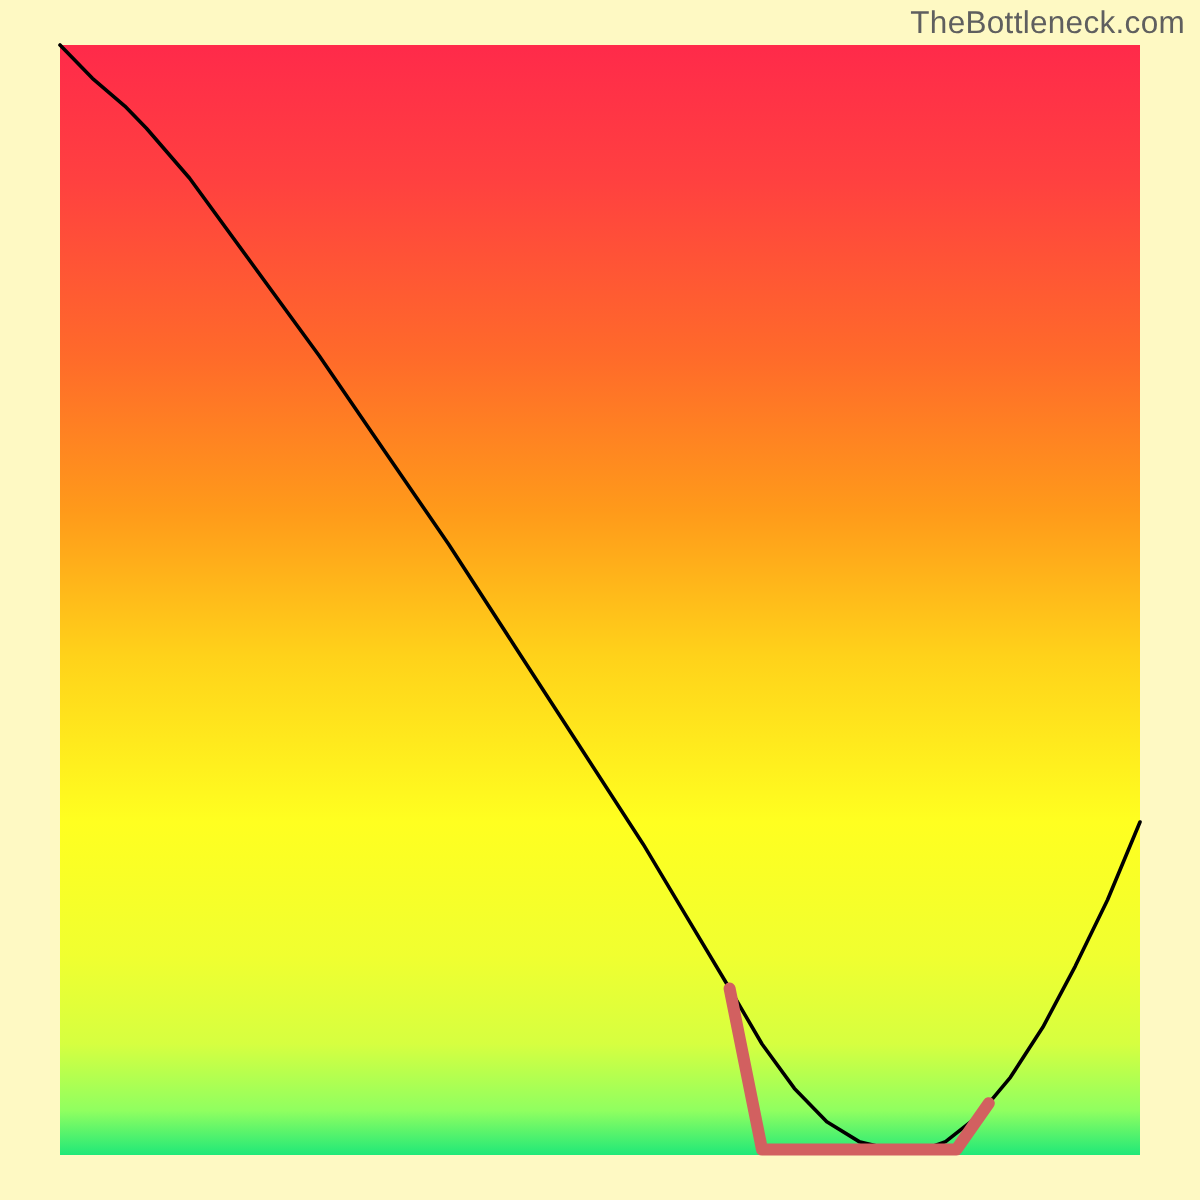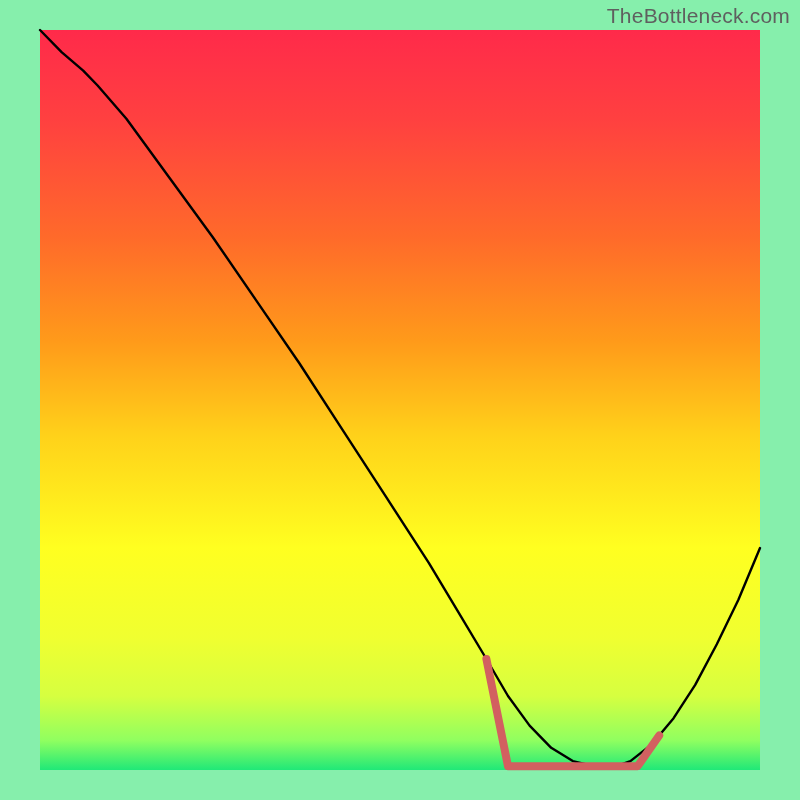--- a/index.html
+++ b/index.html
@@ -8,21 +8,21 @@
     width: 800px;
     height: 800px;
     background: #000;
     overflow: hidden;
     font-family: Arial, Helvetica, sans-serif;
   }
   .stage {
     position: relative;
     width: 800px;
     height: 800px;
-    background: #86efac;
+    background: #fef9c3;
   }
   .watermark {
     position: absolute;
     top: 4px;
     right: 10px;
     color: #5f5f5f;
     font-size: 21px;
     font-weight: 500;
     letter-spacing: 0.2px;
     z-index: 3;

